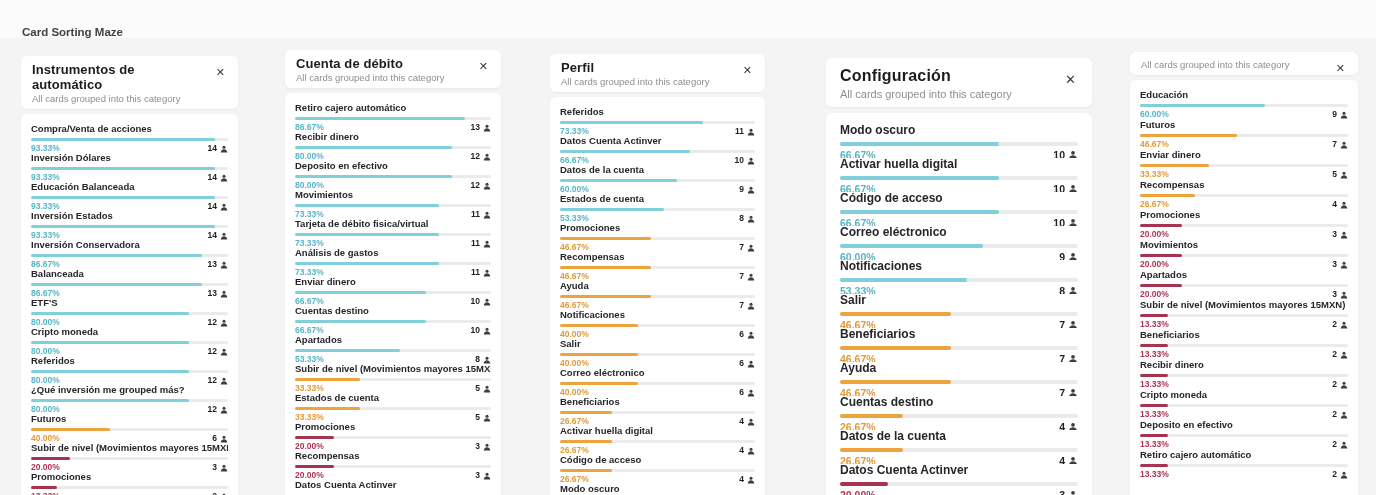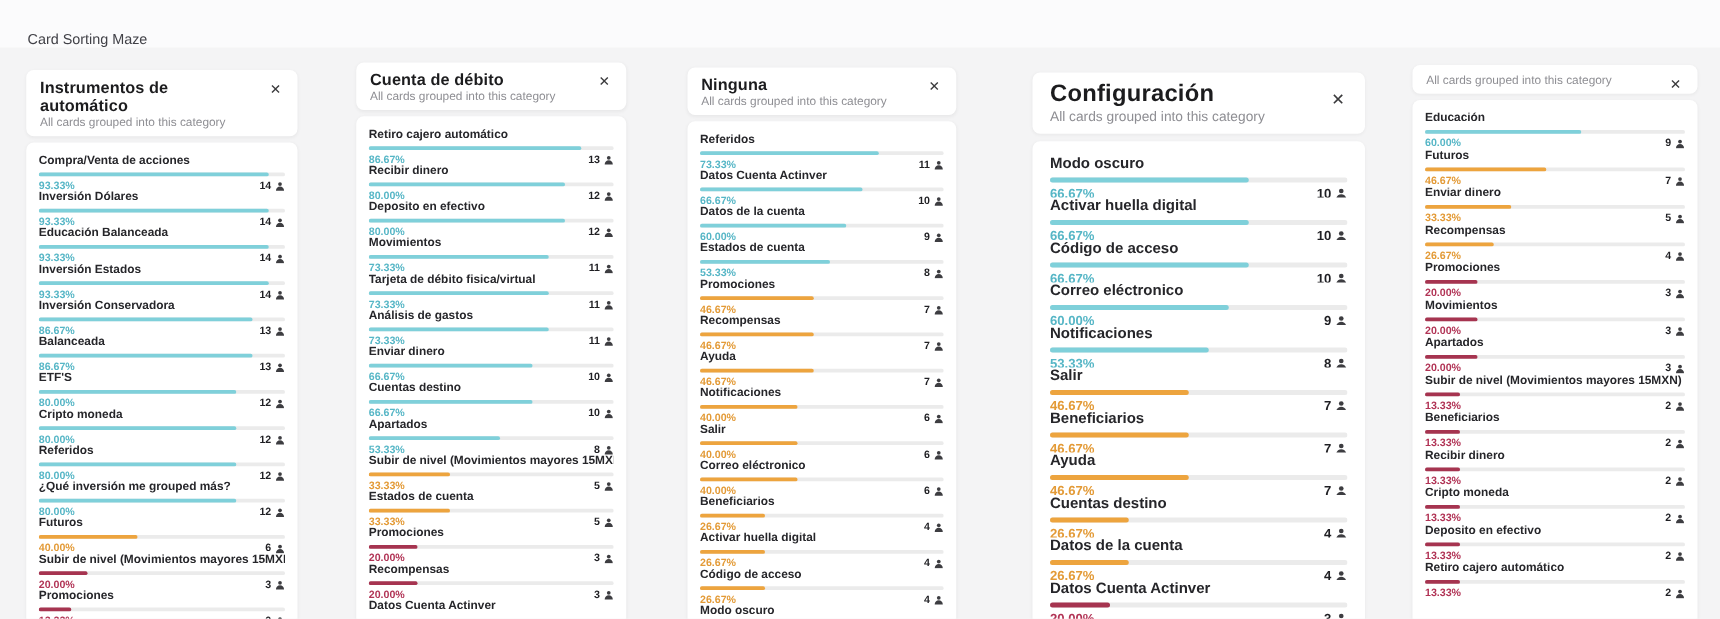--- a/index.html
+++ b/index.html
@@ -3,21 +3,21 @@
 <meta charset="utf-8">
 <style>
   html,body{margin:0;padding:0}
   body{
     width:1376px;height:495px;overflow:hidden;position:relative;
     background:#f4f4f5;
     font-family:"Liberation Sans",sans-serif;
     -webkit-font-smoothing:antialiased;
   }
   .topbar{position:absolute;top:0;left:0;right:0;height:38px;background:#fbfbfc}
-  .app-title{position:absolute;left:22px;top:26px;margin:0;font-size:11.5px;font-weight:400;color:#414147;z-index:2}
+  .app-title{position:absolute;left:22px;top:26px;margin:0;font-size:11.5px;font-weight:700;color:#414147;z-index:2}
 
   .col{position:absolute}
   #col1{left:21px;top:56px;width:217px}
   #col2{left:285px;top:50px;width:216px}
   #col3{left:550px;top:54px;width:215px}
   #col4{left:826px;top:58px;width:266px}
   #col5{left:1130px;top:52px;width:228px}
 
   .card{background:#ffffff;border-radius:6px;box-shadow:0 1px 3px rgba(0,0,0,.05)}
   .hdr{position:relative;padding:6px 30px 5px 11px}
@@ -31,21 +31,21 @@
   .lbl{font-size:9.5px;line-height:10px;font-weight:700;color:#26262a;white-space:nowrap;overflow:hidden}
   .track{position:relative;height:3px;background:#ebebeb;border-radius:2px;margin-top:4px}
   .fill{position:absolute;left:0;top:0;bottom:0;border-radius:2px}
   .meta{display:flex;justify-content:space-between;align-items:center;margin-top:3px;font-size:8.5px;line-height:9px}
   .pct{font-weight:700}
   .cnt{display:flex;align-items:center;gap:3px;color:#1f1f23;font-weight:700}
   .cnt svg{width:8px;height:8px;fill:#3d3d41;flex:0 0 auto}
 
   
   .col-lg .hdr{padding:8px 36px 6px 14px}
-  .col-lg .hdr h2{font-size:19px;line-height:20px;letter-spacing:.2px}
+  .col-lg .hdr h2{font-size:16px;line-height:20px;letter-spacing:.2px}
   .col-lg .hdr p{font-size:11px;line-height:13px;margin-top:2px}
   .col-lg .close{top:13px;right:14px;font-size:13px;line-height:13px}
   .col-lg .bodycard{margin-top:6px;padding:11px 14px 20px}
   .col-lg .item{height:34px}
   .col-lg .lbl{font-size:12px;line-height:12.5px}
   .col-lg .track{height:4px;margin-top:5px}
   .col-lg .meta{margin-top:4px;font-size:10.5px;line-height:11px}
   .col-lg .cnt svg{width:10px;height:10px}
 
   #col5 .item{height:30px}
@@ -491,21 +491,21 @@
             </span>
           </div>
         </div>
         <div class="item">
           <div class="lbl">Datos Cuenta Actinver</div>
         </div>
       </div>
     </section>
     <section class="col" id="col3">
       <div class="card hdr">
-        <h2>Ninguna</h2>
+        <h2>Perfil</h2>
         <p>All cards grouped into this category</p>
         <button class="close"><span>✕</span></button>
       </div>
       <div class="card bodycard">
         <div class="item">
           <div class="lbl">Referidos</div>
           <div class="track">
             <div class="fill" style="width: 73.33%; background: rgb(127, 208, 218);"></div>
           </div>
           <div class="meta">

